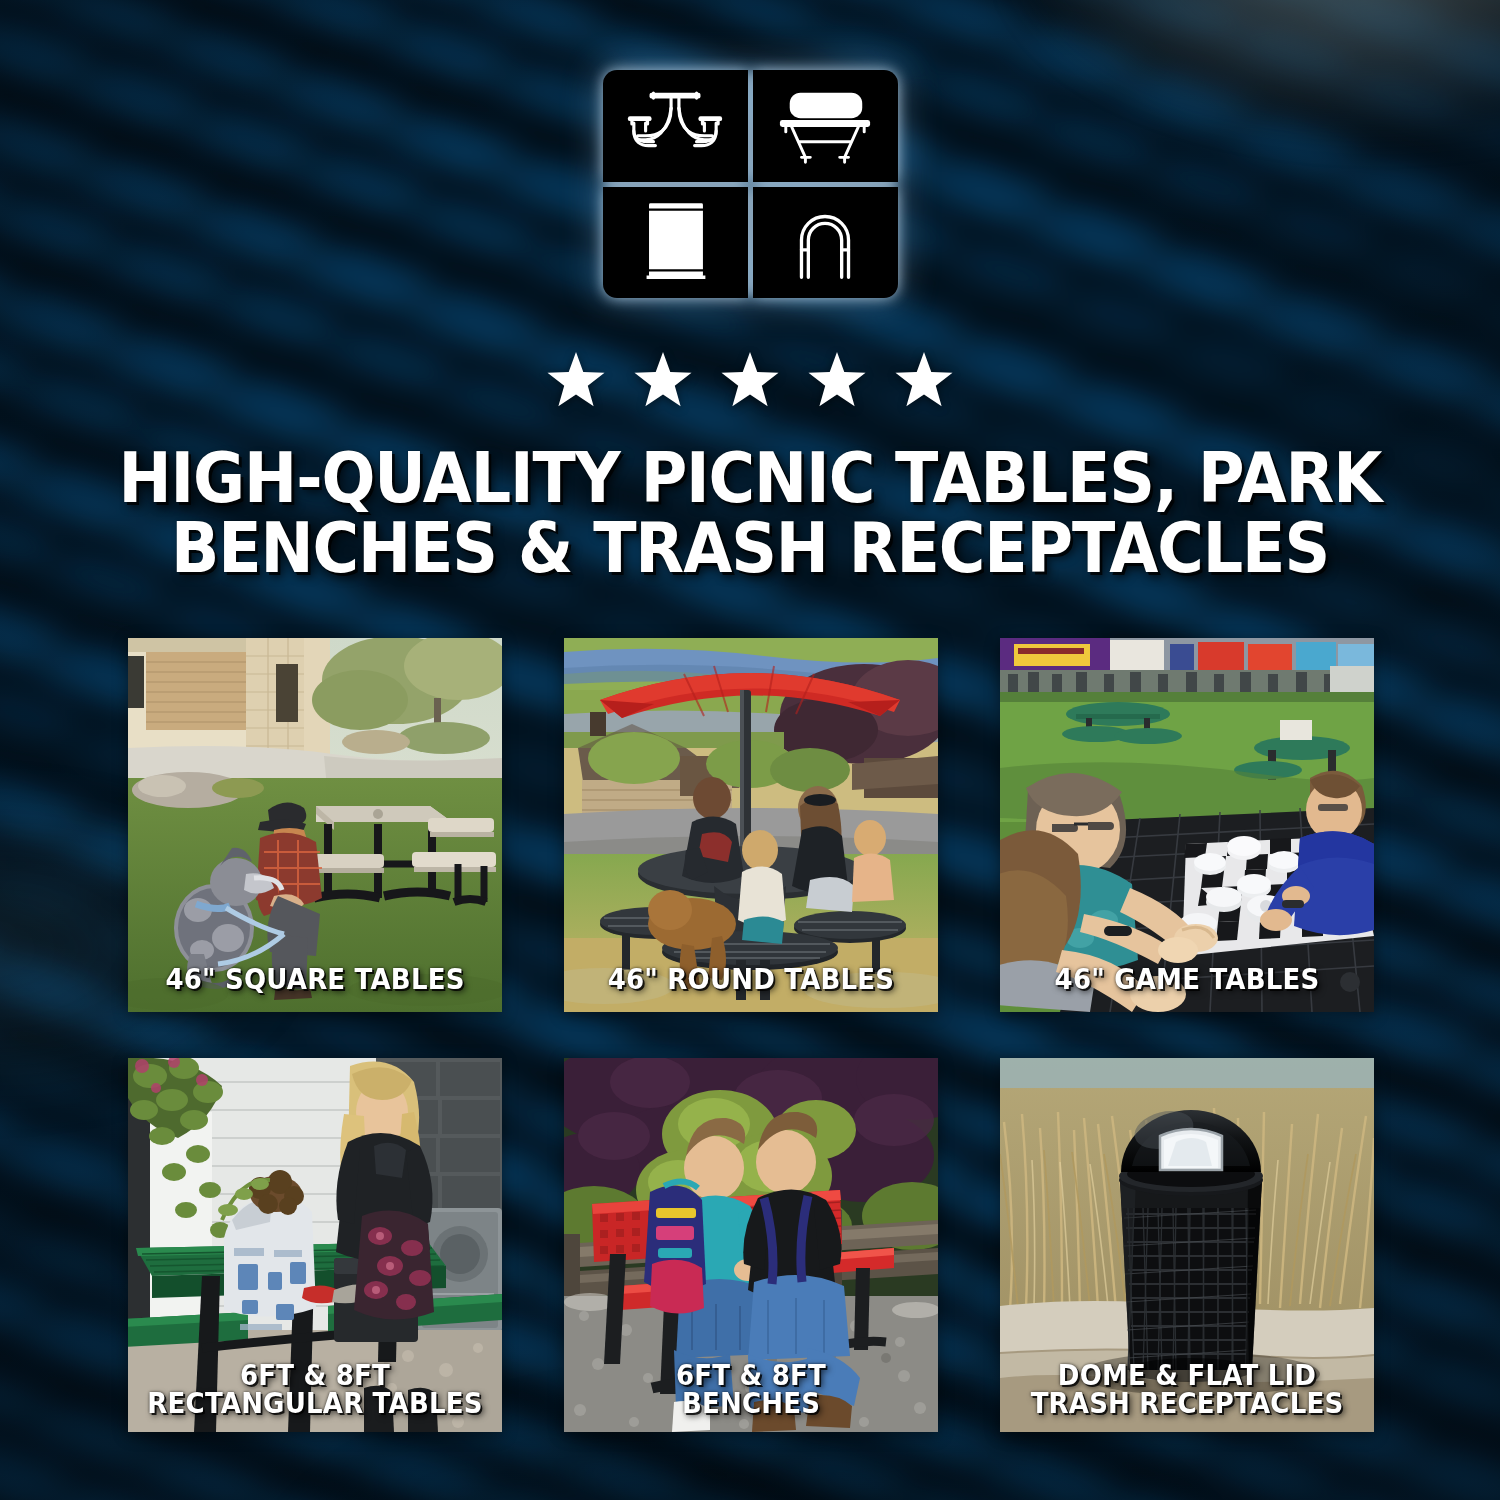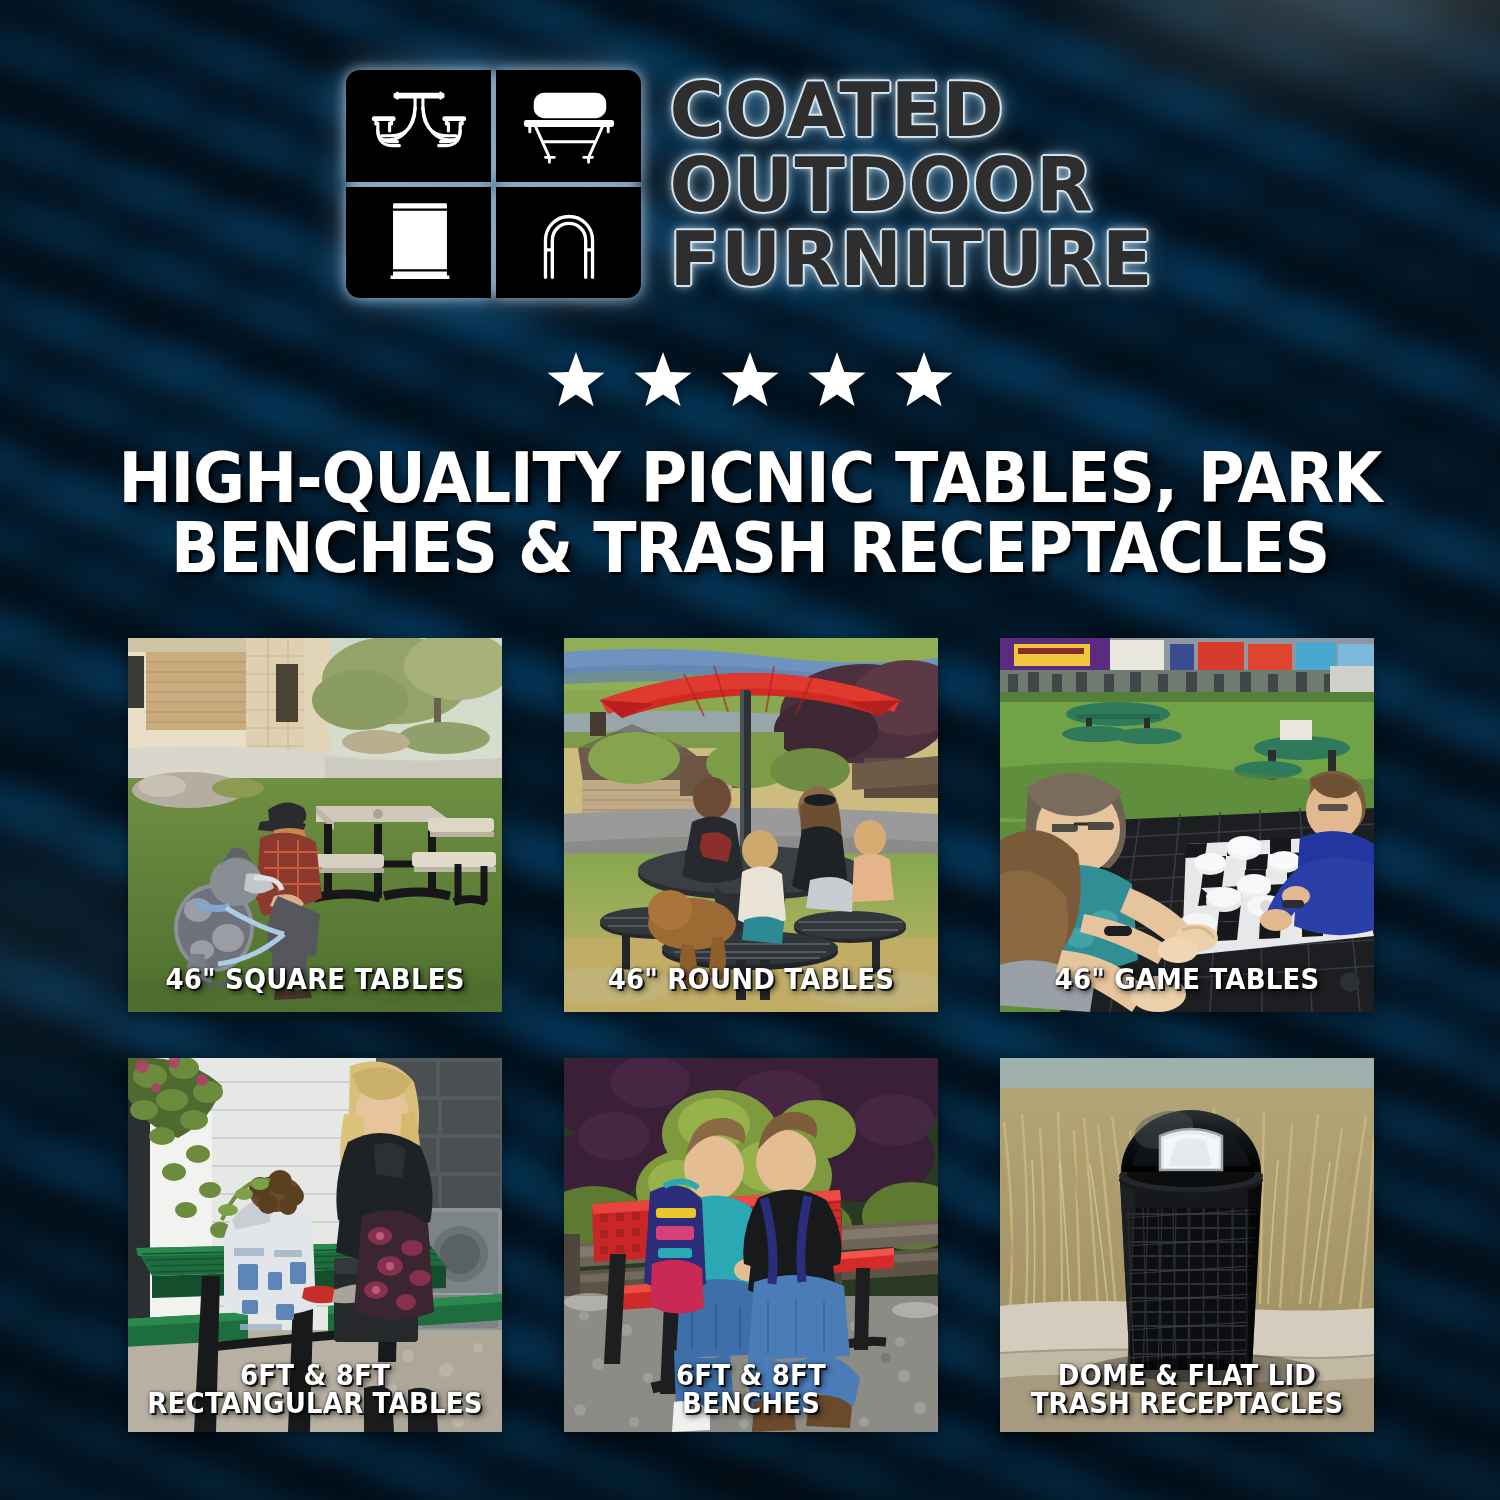--- a/index.html
+++ b/index.html
@@ -227,25 +227,20 @@
         <div class="logo-cell">
           <svg viewBox="0 0 120 100" width="118" height="98" fill="none" stroke="#ffffff" stroke-width="3.4" stroke-linecap="round" stroke-linejoin="round">
             <path d="M36 86 V48 A24 24 0 0 1 84 48 V86"></path>
             <path d="M43 86 V48 A17 17 0 0 1 77 48 V86"></path>
             <path d="M36 58 h7 M77 58 h7"></path>
           </svg>
         </div>
 
       </div>
 
-      <div class="wordmark">
-        <div class="wm1">COATED</div>
-        <div class="wm2">OUTDOOR</div>
-        <div class="wm3">FURNITURE</div>
-      </div>
     </div>
 
     <div class="stars" id="stars">
         <svg width="78" height="58" viewBox="0 0 78 58">
           <polygon points="39.00,0.00 46.29,19.97 67.53,20.73 50.79,33.83 56.63,54.27 39.00,42.40 21.37,54.27 27.21,33.83 10.47,20.73 31.71,19.97" fill="#ffffff"></polygon>
         </svg>
         <svg width="78" height="58" viewBox="0 0 78 58">
           <polygon points="39.00,0.00 46.29,19.97 67.53,20.73 50.79,33.83 56.63,54.27 39.00,42.40 21.37,54.27 27.21,33.83 10.47,20.73 31.71,19.97" fill="#ffffff"></polygon>
         </svg>
         <svg width="78" height="58" viewBox="0 0 78 58">

